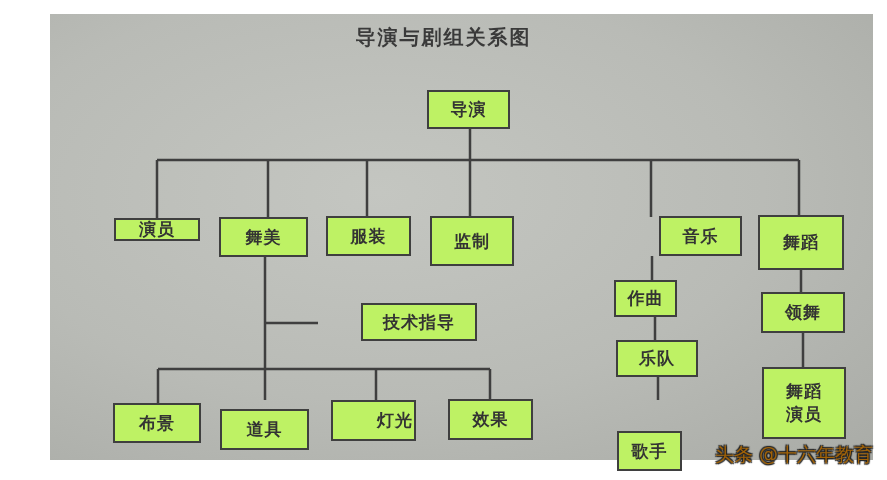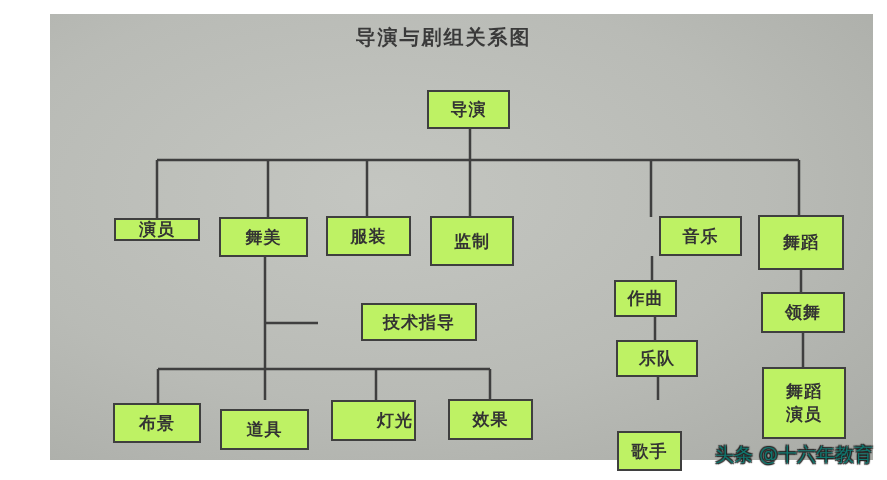--- a/index.html
+++ b/index.html
@@ -3,21 +3,21 @@
 <meta charset="utf-8">
 <style>
   html, body { margin:0; padding:0; background:#ffffff; }
   body { width:887px; height:480px; position:relative; overflow:hidden; font-family:"DejaVu Serif","Liberation Serif",serif; }
   .photo { position:absolute; left:50px; top:14px; width:823px; height:446px;
     background: radial-gradient(ellipse at 40% 40%, #c4c6c1 0%, #b9bbb6 55%, #a9aba6 100%); }
   .title { position:absolute; left:0; width:100%; top:24px; text-align:center; font-size:20px; font-weight:bold; color:#3a3a3a; letter-spacing:2px; }
   svg.lines { position:absolute; left:0; top:0; }
   .node { position:absolute; box-sizing:border-box; border:2px solid #3f3f3f; background:#bef264;
     display:flex; align-items:center; justify-content:center; font-size:17px; font-weight:bold; color:#333; letter-spacing:1px; text-align:center; line-height:1.35; }
-  .watermark { position:absolute; right:14px; top:442px; font-family:"DejaVu Sans","Liberation Sans",sans-serif; font-size:19px; color:#0f766e;
+  .watermark { position:absolute; right:14px; top:442px; font-family:"DejaVu Sans","Liberation Sans",sans-serif; font-size:19px; color:#a16207;
     text-shadow: 1px 1px 1px #222, -1px -1px 1px #222, 1px -1px 1px #222, -1px 1px 1px #222; }
 </style>
 </head>
 <body>
 
 <div class="photo"></div>
 
 <div class="title">导演与剧组关系图</div>
 
 <svg class="lines" width="887" height="480">

